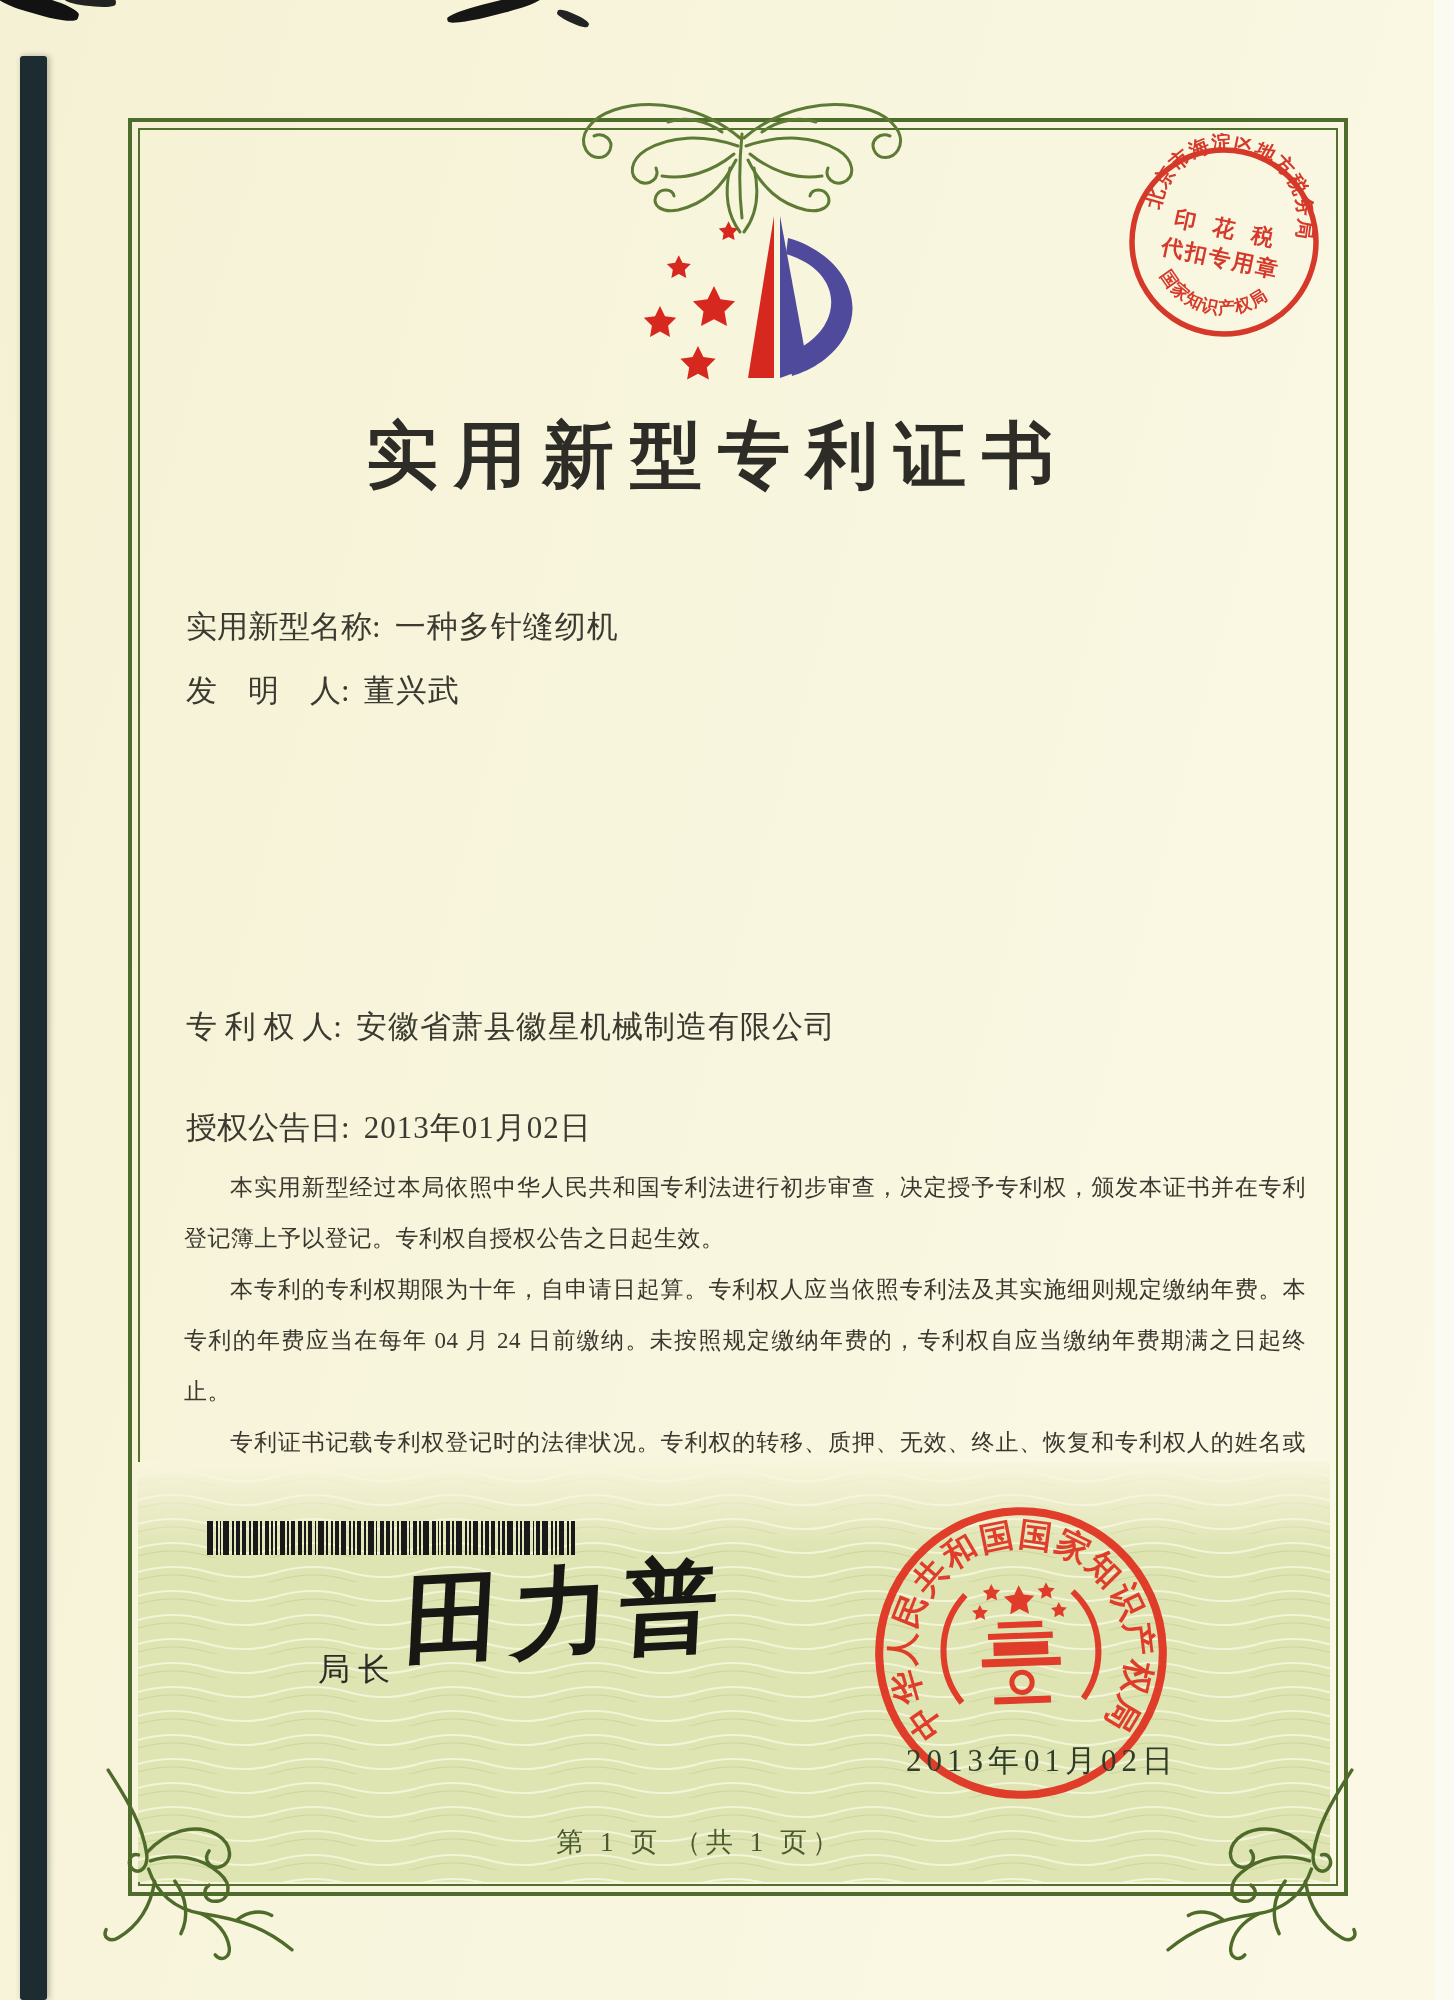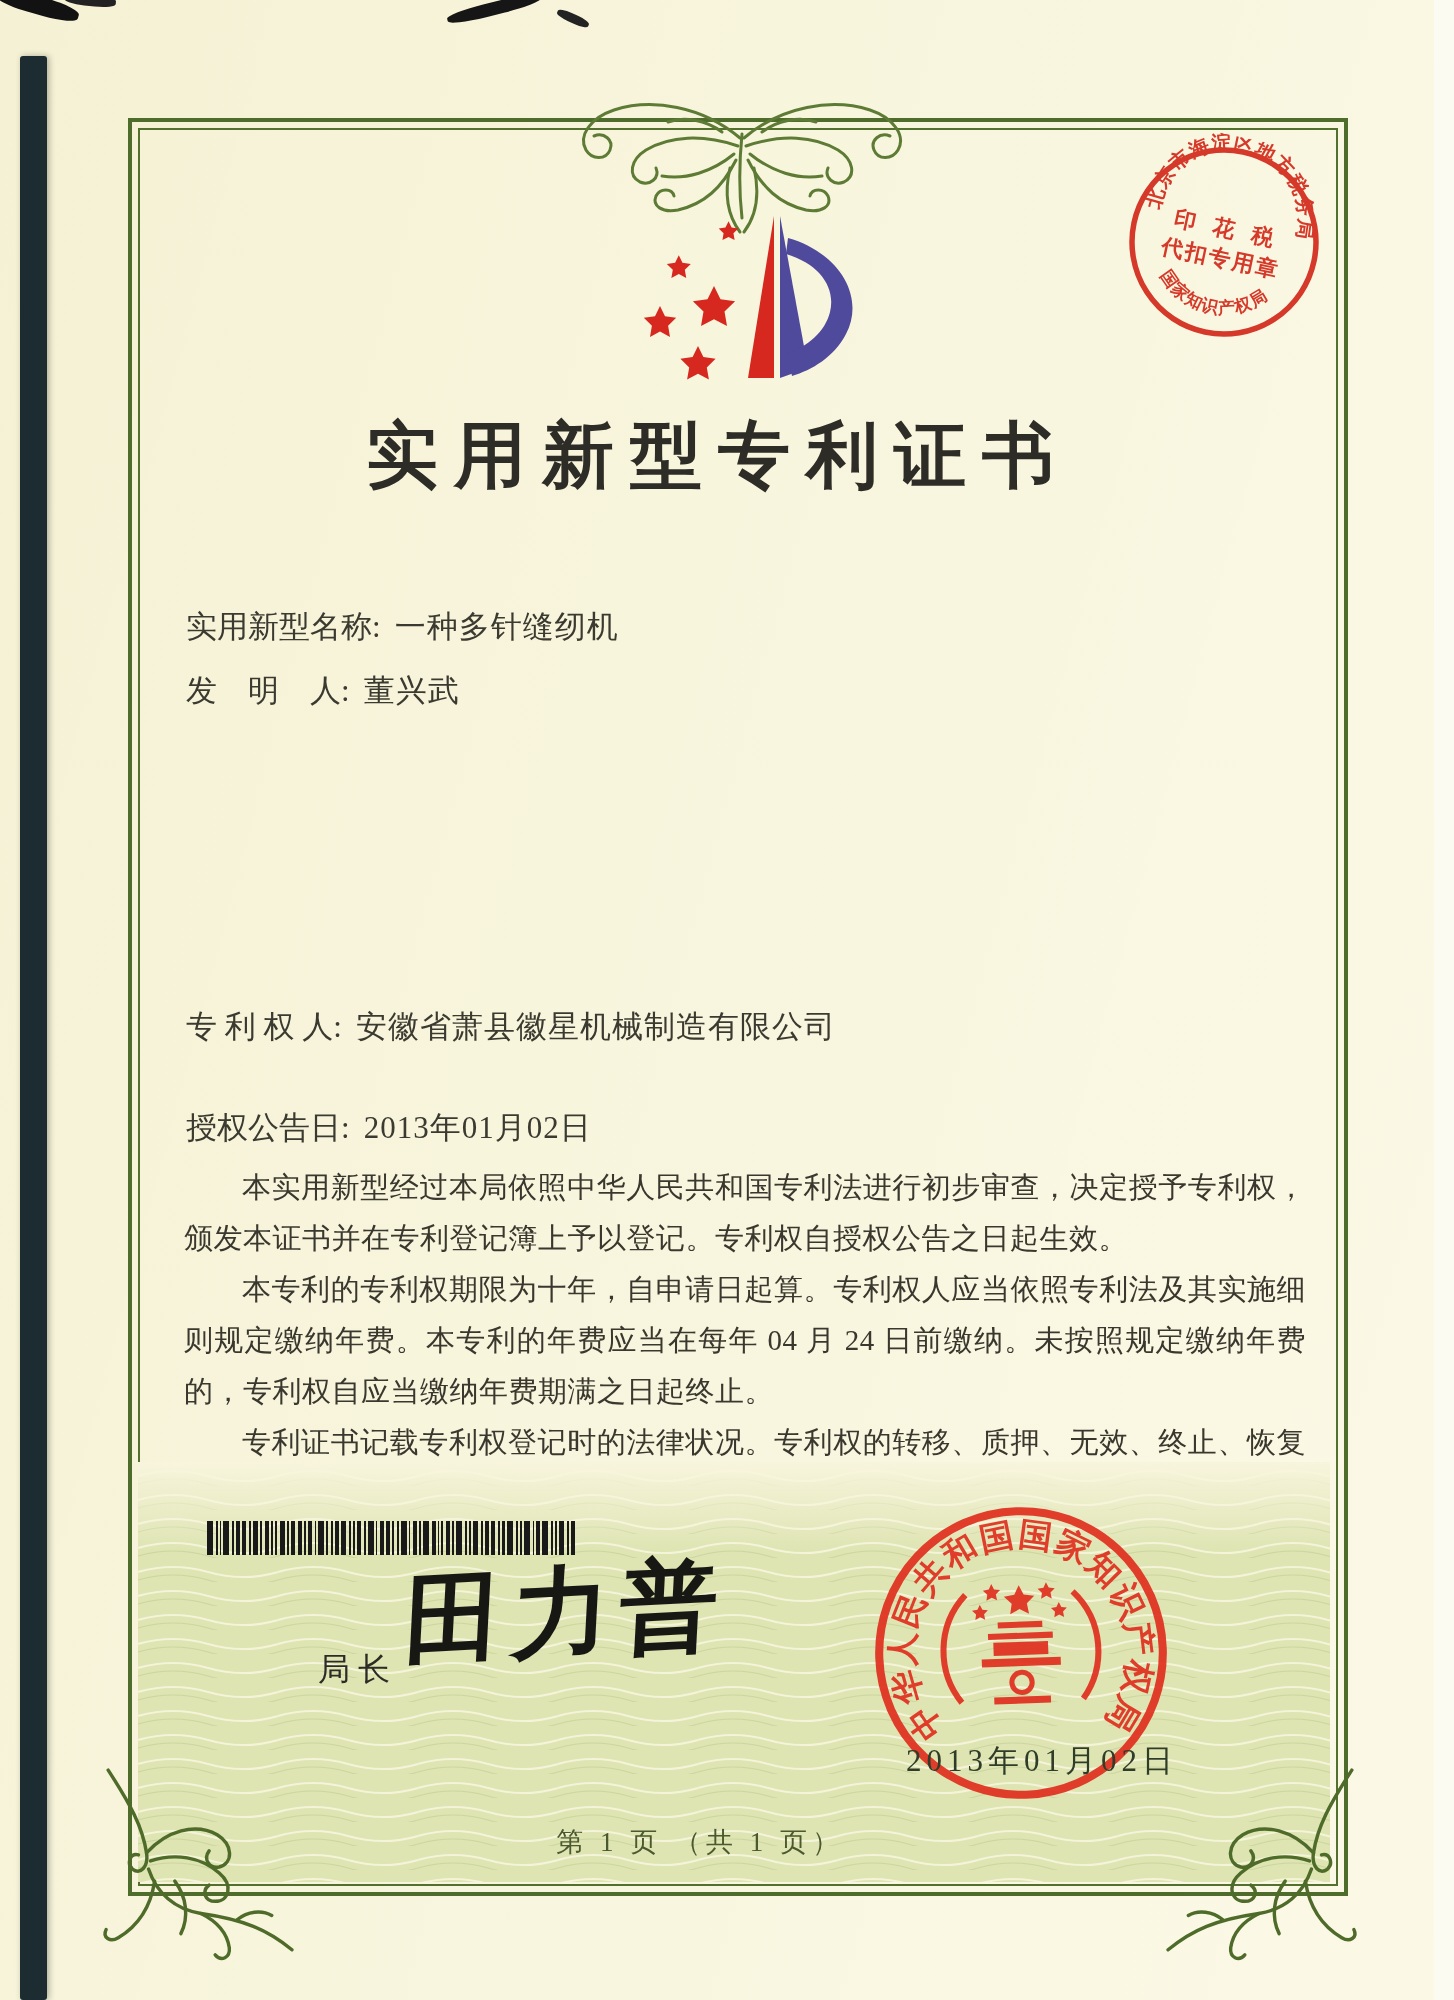--- a/index.html
+++ b/index.html
@@ -29,21 +29,21 @@
   .logo{position:absolute;left:622px;top:204px;width:232px;height:192px;}
 
   .title{position:absolute;left:130px;top:408px;width:1160px;text-align:center;
          font-size:72px;font-weight:700;letter-spacing:16px;text-indent:16px;color:#2e2c26;}
 
   .field{position:absolute;left:186px;font-size:31px;color:#3b3a30;white-space:nowrap;}
   .field .val{margin-left:14px;letter-spacing:1px;}
   .f0{top:606px;} .f1{top:670px;} .f2{top:805px;} .f3{top:907px;} .f4{top:1006px;} .f5{top:1107px;}
 
   .body-text{position:absolute;left:184px;top:1162px;width:1122px;color:#3a382e;}
-  .body-text p{margin:0;font-size:29px;line-height:51px;text-align:justify;text-indent:2em;letter-spacing:.5px;}
+  .body-text p{margin:0;font-size:23px;line-height:51px;text-align:justify;text-indent:2em;letter-spacing:.5px;}
 
   .barcode{position:absolute;left:207px;top:1521px;width:386px;height:34px;z-index:2;display:flex;align-items:stretch;}
   .barcode .bar{background:#191919;height:100%;}
 
   .chief{position:absolute;left:318px;top:1648px;font-size:32px;letter-spacing:8px;color:#2c2b26;z-index:2;}
   .signature{position:absolute;left:404px;top:1548px;font-size:98px;font-weight:700;color:#171714;
              letter-spacing:10px;transform:rotate(-3deg) skewX(-6deg);z-index:2;white-space:nowrap;}
 
   .seal{position:absolute;left:864px;top:1496px;width:314px;height:314px;z-index:2;opacity:.94;transform:rotate(-2deg);}
   .seal-date{position:absolute;left:906px;top:1740px;font-size:31px;letter-spacing:5px;color:#2f3d28;z-index:3;white-space:nowrap;}

